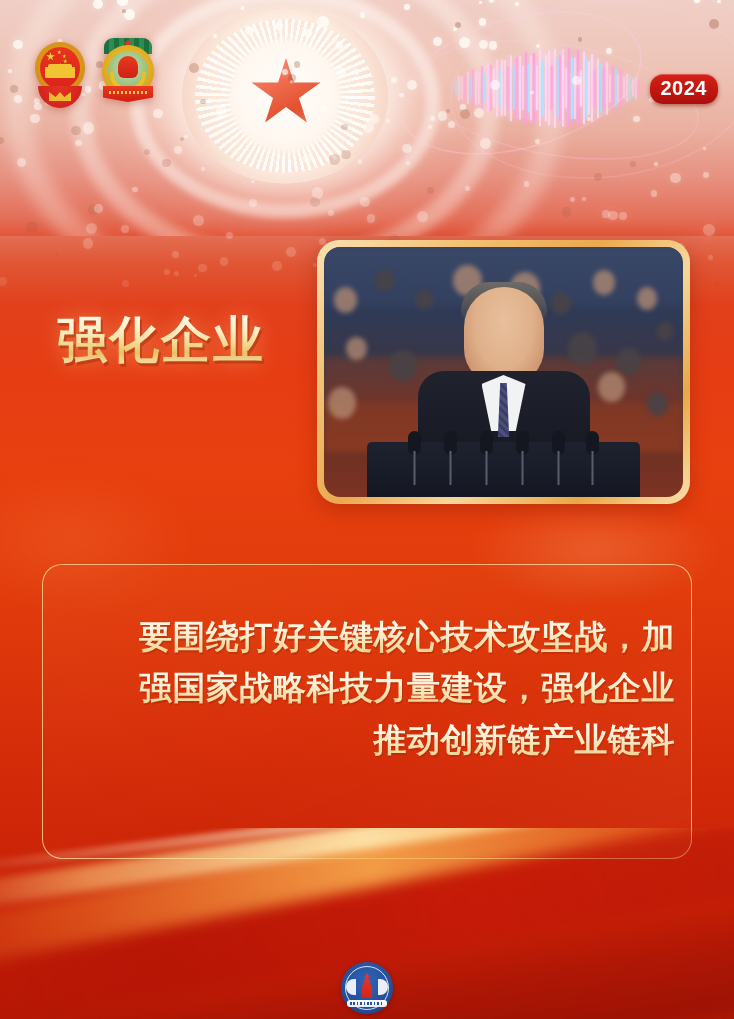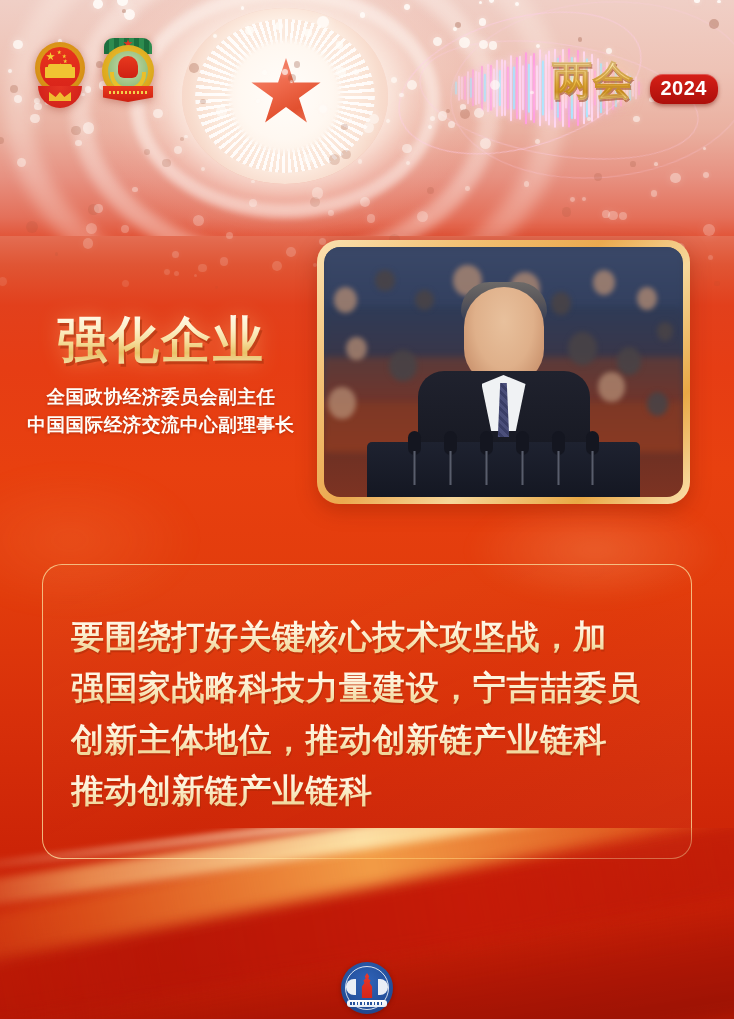--- a/index.html
+++ b/index.html
@@ -284,21 +284,21 @@
   }
 
   
   .quote-card {
     position:absolute; left:42px; top:564px; width:650px; height:295px;
     border:1.5px solid rgba(248,214,150,0.82);
     border-radius:20px;
     background:linear-gradient(155deg, rgba(255,180,120,0.055) 0%, rgba(255,120,60,0.02) 55%, rgba(255,200,150,0.06) 100%);
   }
   .quote-text {
-    position:absolute; left:28px; top:46px; right:16px;
+    position:absolute; left:28px; top:46px; right:16px;text-align:right;
   }
   .quote-text div {
     font-size:33px; font-weight:900; letter-spacing:.5px; line-height:1.56;
     background:linear-gradient(180deg,#fffdf7 0%,#fdf3da 38%,#f7e4b6 60%,#efd293 82%,#fbf0d2 100%);
     -webkit-background-clip:text; background-clip:text; color:transparent;
     filter:drop-shadow(1.5px 2px 0 rgba(160,40,8,.42));
     white-space:nowrap;
   }
 
   
@@ -662,31 +662,26 @@
       <div class="cppcc-ring"></div>
       <div class="cppcc-green"></div>
       <div class="cppcc-red"></div>
       <div class="cppcc-wreath"></div>
       <div class="cppcc-banner"></div>
     </div>
   </div>
 
   <div class="showlogo">
     <div class="logo-row">
-      <span class="logo-cn">两会</span>
       <span class="year-badge">2024</span>
     </div>
   </div>
 
   <div class="name-block">
     <div class="person-name">强化企业</div>
-    <div class="person-titles">
-      <div>全国政协经济委员会副主任</div>
-      <div>中国国际经济交流中心副理事长</div>
-    </div>
   </div>
 
   <div class="photo-frame">
     <div class="photo">
       <div id="photo-bokeh" style="position: absolute; inset: 0px; overflow: hidden;">
           <div style="position: absolute; left: 0px; width: 100%; top: 0%; height: 26%; background: linear-gradient(rgb(58, 72, 104), rgb(50, 63, 94)); filter: blur(3px);"></div>
           <div style="position: absolute; left: 0px; width: 100%; top: 24%; height: 22%; background: linear-gradient(rgb(47, 59, 87), rgb(58, 54, 72)); filter: blur(3px);"></div>
           <div style="position: absolute; left: 0px; width: 100%; top: 44%; height: 20%; background: linear-gradient(rgb(90, 59, 58), rgb(115, 52, 42)); filter: blur(3px);"></div>
           <div style="position: absolute; left: 0px; width: 100%; top: 62%; height: 20%; background: linear-gradient(rgb(125, 56, 38), rgb(138, 58, 34)); filter: blur(3px);"></div>
           <div class="ph" style="left: 6%; top: 16%; width: 23.1569px; height: 25.9358px; margin-left: -11.5785px; background: rgba(180, 140, 115, 0.75);"></div>
@@ -740,22 +735,21 @@
             <div class="head"></div>
             <div class="stem"></div>
           </div>
         </div>
     </div>
   </div>
 
   <div class="quote-card">
     <div class="quote-text">
       <div>要围绕打好关键核心技术攻坚战，加</div>
-      <div>强国家战略科技力量建设，宁吉喆委员</div>
-      <div>创新主体地位，推动创新链产业链科</div>
+      <div>强国家战略科技力量建设，强化企业</div>
       <div>推动创新链产业链科</div>
     </div>
   </div>
 
   <div class="ribbons">
     <div class="rb rb3"></div>
     <div class="dark-wave"></div>
     <div class="rb rb2"></div>
     <div class="rb rb1"></div>
     <div class="rb rb4"></div>

